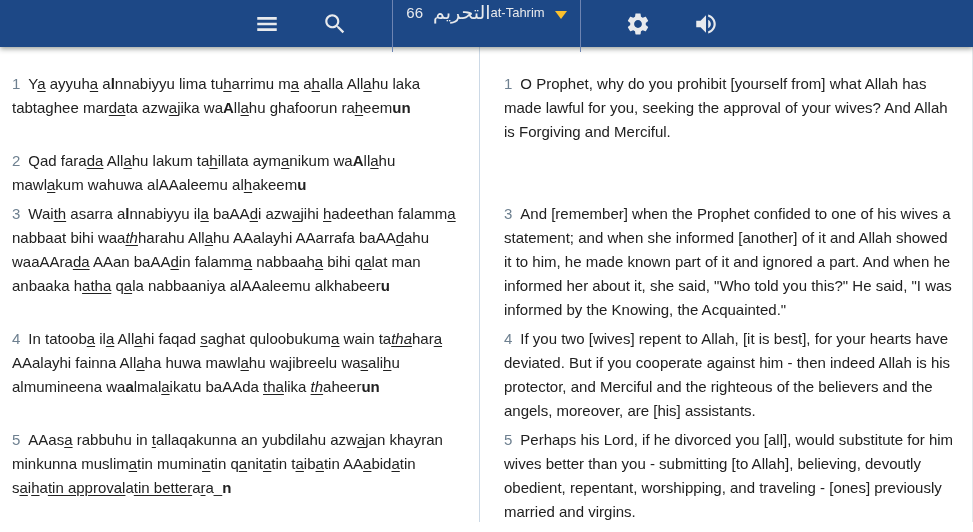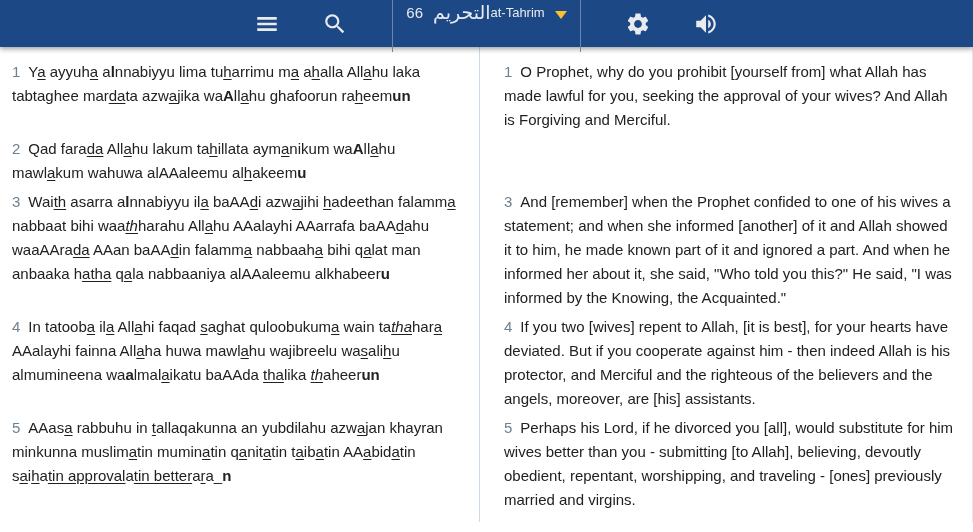--- a/index.html
+++ b/index.html
@@ -53,21 +53,21 @@
   .dropdown-triangle{
     width:0;height:0;margin-top:12px;
     border-left:6px solid transparent;
     border-right:6px solid transparent;
     border-top:8px solid var(--accent-yellow);
   }
   
   .verse-list{
     position:relative;
     height:475px;
-    padding-top:12px;
+    padding-top:24px;
     border-right:1px solid #e3e7eb;
     overflow:hidden;
   }
   .verse-list::before{
     content:"";position:absolute;left:479px;top:0;bottom:0;width:1px;
     background:var(--column-divider);
   }
   .verse-row{display:flex;margin-bottom:3px;}
   .cell{font-size:15px;line-height:24px;}
   .cell-left{width:479px;padding:1px 14px 1px 12px;}

